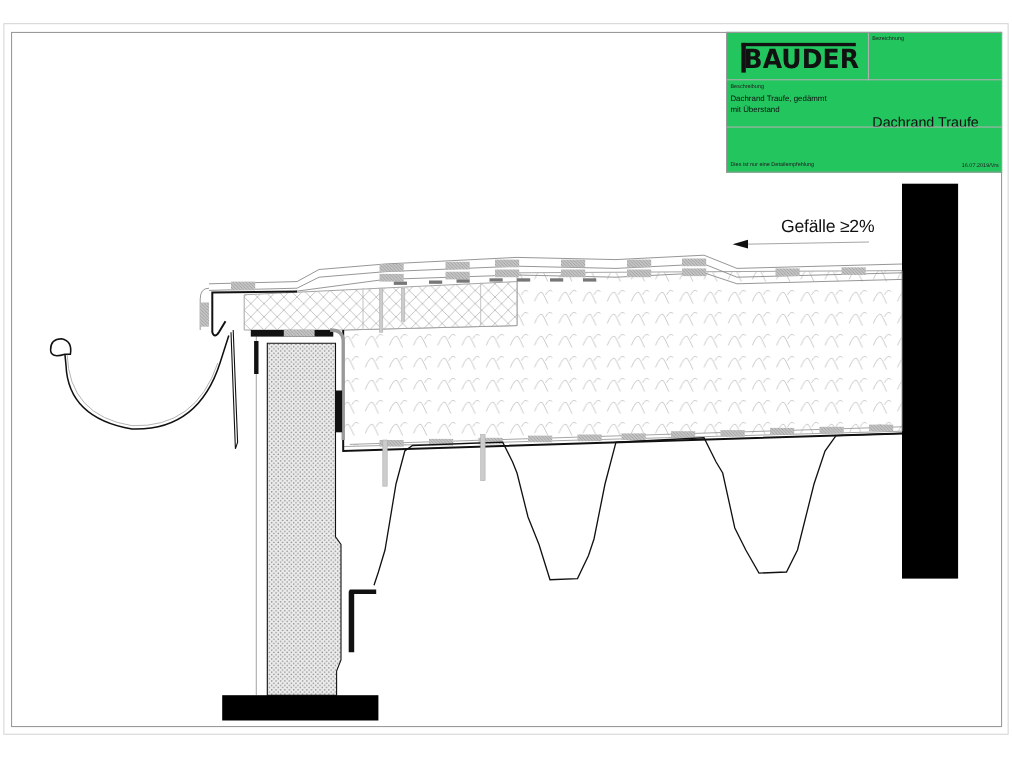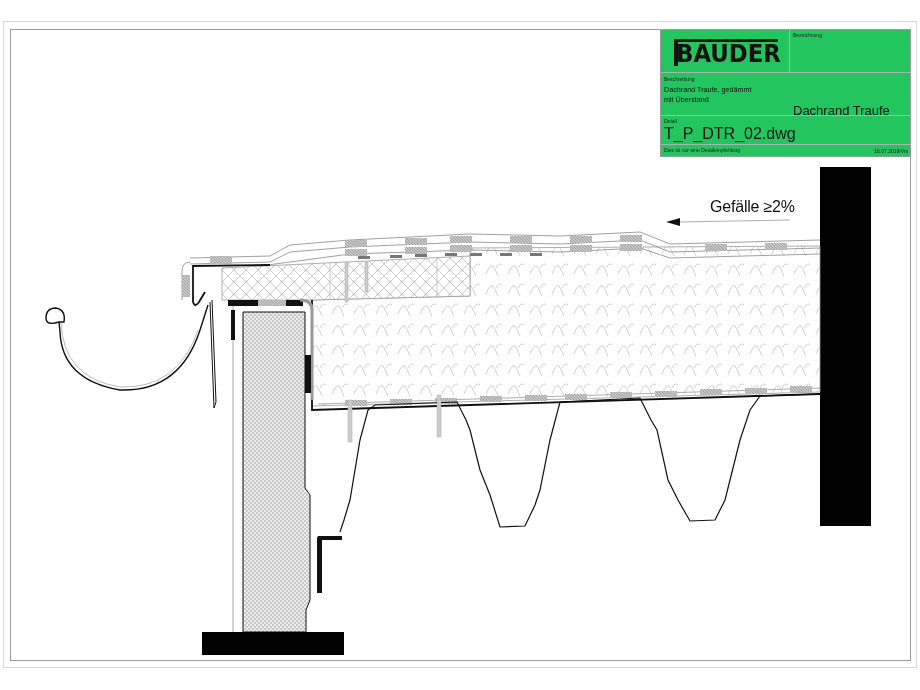--- a/index.html
+++ b/index.html
@@ -173,21 +173,17 @@
     <div class="lbl" style="left:3px;top:2px;">Bezeichnung</div>
     <div class="bez-val">Dachrand Traufe</div>
   </div>
   <div class="tb-cell tb-besch">
     <div class="lbl" style="left:3px;top:3px;">Beschreibung</div>
     <div class="besch-val">
       <div>Dachrand Traufe, gedämmt</div>
       <div>mit Überstand</div>
     </div>
   </div>
-  <div class="tb-cell tb-detail">
-    <div class="lbl" style="left:3px;top:2px;">Detail</div>
-    <div class="detail-val">T_P_DTR_02.dwg</div>
-  </div>
   <div class="tb-cell tb-foot">
     <div class="foot-l">Dies ist nur eine Detailempfehlung</div>
     <div class="foot-r">16.07.2019/Vrs</div>
   </div>
 </div>
 
 </body></html>

